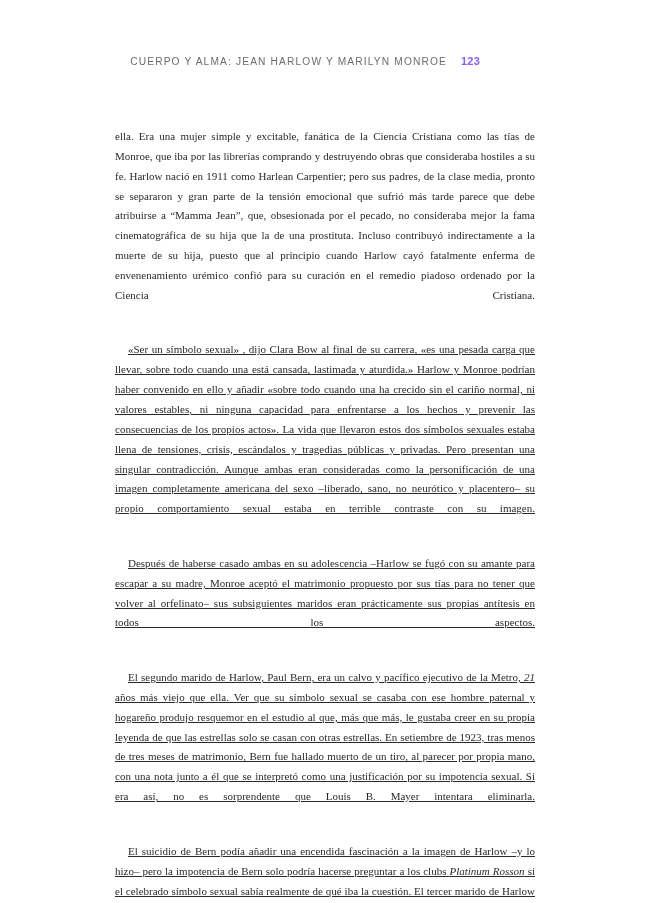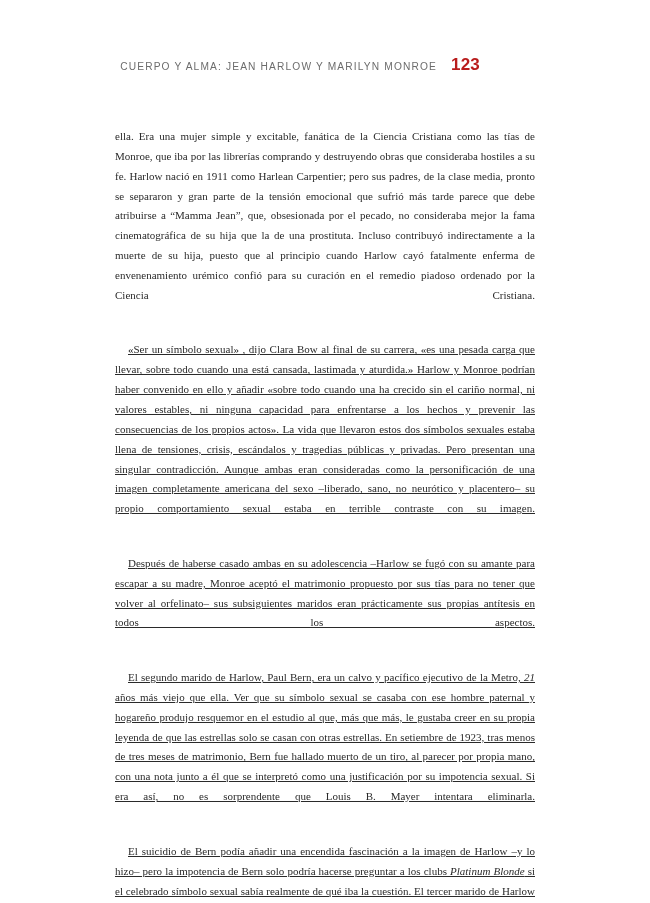--- a/index.html
+++ b/index.html
@@ -38,23 +38,23 @@
     letter-spacing: 1.15px;
     color: #6c6c6c;
     font-weight: 300;
     text-transform: uppercase;
     transform: scaleY(1.08);
     transform-origin: left bottom;
   }
 
   .running-head-folio {
     font-family: "Liberation Sans", sans-serif;
-    font-size: 17px;
+    font-size: 11px;
     font-weight: 700;
-    color: #b91c1c;
+    color: #8b5cf6;
     letter-spacing: 0.2px;
   }
 
   
   .textblock {
     position: absolute;
     left: 100px;
     top: 112px;
     width: 450px;
   }
@@ -100,16 +100,16 @@
 
   <div class="textblock">
     <p class="para">ella. Era una mujer simple y excitable, fanática de la Ciencia Cristiana como las tías de Monroe, que iba por las librerías comprando y destruyendo obras que consideraba hostiles a su fe. Harlow nació en 1911 como Harlean Carpentier; pero sus padres, de la clase media, pronto se separaron y gran parte de la tensión emocional que sufrió más tarde parece que debe atribuirse a “Mamma Jean”, que, obsesionada por el pecado, no consideraba mejor la fama cinematográfica de su hija que la de una prostituta. Incluso contribuyó indirectamente a la muerte de su hija, puesto que al principio cuando Harlow cayó fatalmente enferma de envenenamiento urémico confió para su curación en el remedio piadoso ordenado por la Ciencia Cristiana.</p>
 
     <p class="para">«Ser un símbolo sexual» , dijo Clara Bow al final de su carrera, «es una pesada carga que llevar, sobre todo cuando una está cansada, lastimada y aturdida.» Harlow y Monroe podrían haber convenido en ello y añadir «sobre todo cuando una ha crecido sin el cariño normal, ni valores estables, ni ninguna capacidad para enfrentarse a los hechos y prevenir las consecuencias de los propios actos». La vida que llevaron estos dos símbolos sexuales estaba llena de tensiones, crisis, escándalos y tragedias públicas y privadas. Pero presentan una singular contradicción. Aunque ambas eran consideradas como la personificación de una imagen completamente americana del sexo –liberado, sano, no neurótico y placentero– su propio comportamiento sexual estaba en terrible contraste con su imagen.</p>
 
     <p class="para">Después de haberse casado ambas en su adolescencia –Harlow se fugó con su amante para escapar a su madre, Monroe aceptó el matrimonio propuesto por sus tías para no tener que volver al orfelinato– sus subsiguientes maridos eran prácticamente sus propias antítesis en todos los aspectos.</p>
 
     <p class="para"><span>El segundo marido de Harlow, Paul Bern, era un calvo y pacífico ejecutivo de la Metro, </span><i>21</i><span> años más viejo que ella. Ver que su símbolo sexual se casaba con ese hombre paternal y hogareño produjo resquemor en el estudio al que, más que más, le gustaba creer en su propia leyenda de que las estrellas solo se casan con otras estrellas. En setiembre de 1923, tras menos de tres meses de matrimonio, Bern fue hallado muerto de un tiro, al parecer por propia mano, con una nota junto a él que se interpretó como una justificación por su impotencia sexual. Si era así, no es sorprendente que Louis B. Mayer intentara eliminarla.</span></p>
 
-    <p class="para"><span>El suicidio de Bern podía añadir una encendida fascinación a la imagen de Harlow –y lo hizo– pero la impotencia de Bern solo podría hacerse preguntar a los clubs </span><i>Platinum Blonde</i><span> si el celebrado símbolo sexual sabía realmente de qué iba la cuestión. El tercer marido de Harlow era Harold Rosson, que había foto-</span></p>
+    <p class="para"><span>El suicidio de Bern podía añadir una encendida fascinación a la imagen de Harlow –y lo hizo– pero la impotencia de Bern solo podría hacerse preguntar a los clubs </span><i>Platinum Rosson</i><span> si el celebrado símbolo sexual sabía realmente de qué iba la cuestión. El tercer marido de Harlow era Harold Rosson, que había foto-</span></p>
   </div>
 
 </div>
 
 </body></html>

